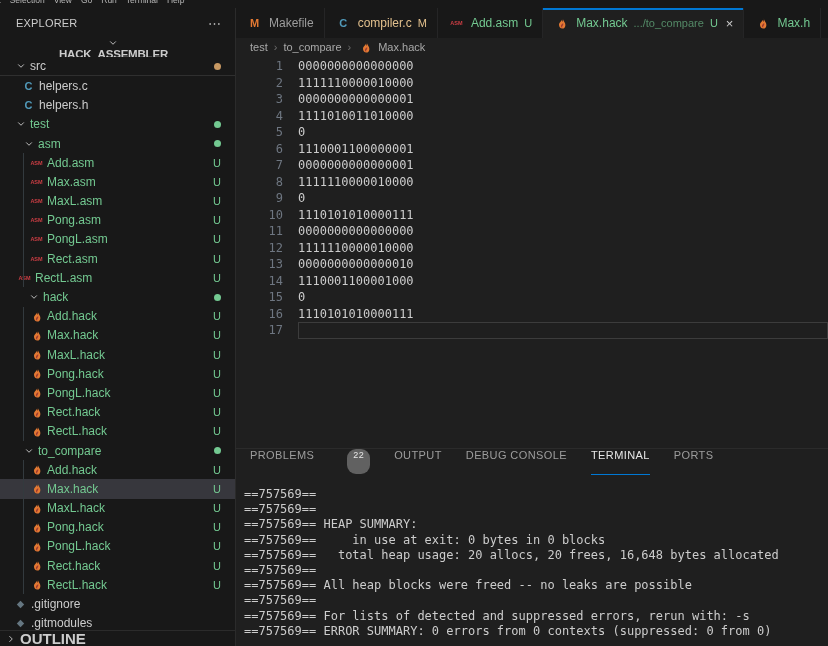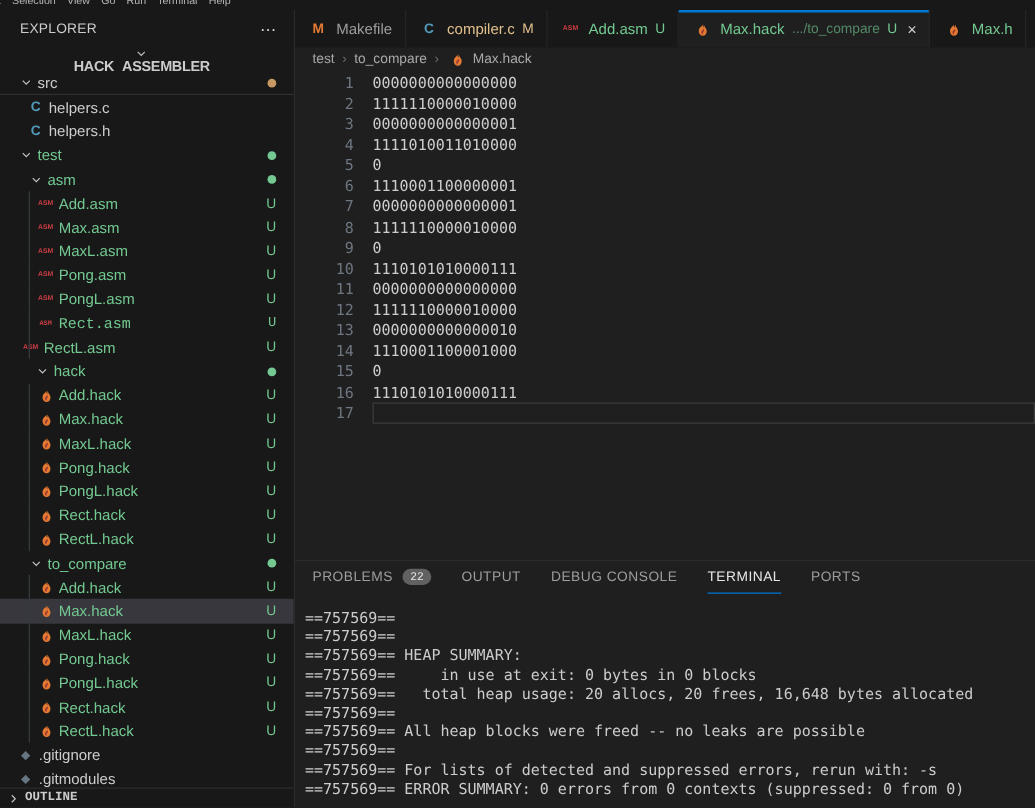--- a/index.html
+++ b/index.html
@@ -35,21 +35,21 @@
   .tlabel { font-size:12px; color:#cccccc; margin-left:2px; flex:1;
             white-space:nowrap; overflow:hidden; }
   .tlabel.bold { font-weight:700; font-size:11.5px; letter-spacing:-0.2px; }
   .green { color:#73c991 !important; }
   .ubadge { font-size:11px; color:#73c991; margin-left:auto; flex:none; }
   .dot { width:7px; height:7px; border-radius:50%; margin-left:auto; flex:none; }
   .dot-m { background:#c79862; }
   .dot-g { background:#73c991; }
   .outline { height:16px; border-top:1px solid #2b2b2b; display:flex;
              align-items:center; padding-left:4px; }
-  .outline .tlabel { font-weight:700; font-size:10px; flex:none;font-family:Liberation Mono, monospace; }
+  .outline .tlabel { font-weight:700; font-size:15px; flex:none; }
 
   
   .right { width:592px; display:flex; flex-direction:column; }
 
   .tabstrip { height:30px; background:#181818; display:flex; flex:none; }
   .tab { display:flex; align-items:center; gap:6px; padding:0 10px;
          border-right:1px solid #252526; font-size:12px; color:#9d9d9d;
          position:relative; white-space:nowrap; cursor:pointer; flex:none; }
   .tab.active { background:#1f1f1f; color:#cccccc; }
   .tab.active::before { content:''; position:absolute; top:0; left:0; right:0;
@@ -69,26 +69,26 @@
               font-family:"DejaVu Sans Mono", monospace; }
   .code-line { display:flex; height:16.5px; line-height:16.5px; }
   .gutter { width:47px; text-align:right; font-size:12px; color:#6e7681; flex:none; }
   .lc { margin-left:15px; font-size:12px; color:#cccccc; white-space:pre; flex:1; }
   .lc.cur { border:1px solid #3c3c3c; }
 
   
   .panel { height:198px; border-top:1px solid #2b2b2b; background:#1f1f1f;
            flex:none; display:flex; flex-direction:column; }
   .panel-tabs { height:26px; display:flex; gap:24px; padding-left:14px; flex:none; }
-  .ptab { display:flex; align-items:center; gap:8px; font-size:11px;
+  .ptab { display:flex; gap:8px; font-size:11px;
           letter-spacing:0.4px; color:#9d9d9d; border-bottom:1px solid transparent;
           cursor:pointer; }
   .ptab.active { color:#e7e7e7; border-bottom-color:#0078d4; }
   .pbadge { background:#616161; color:#e8e8e8; font-size:9px; border-radius:9px;
-            padding:2px 6px; line-height:1; }
+            padding:2px 6px; line-height:1;margin-left:25px; }
   .terminal { padding:12px 0 0 8px; font-family:"DejaVu Sans Mono", monospace;
               font-size:12px; color:#cccccc; }
   .term-line { height:15.2px; line-height:15.2px; white-space:pre; }
 </style>
 </head>
 <body>
 
 <div class="menubar">
   <div class="menubar-inner">
       <span class="menu-item">Edit</span>
@@ -170,21 +170,21 @@
         <div class="trow g3" style="padding-left: 28px;">
           <span class="ficon fi-asm">ASM</span>
           <span class="tlabel green">Pong.asm</span>
           <span class="ubadge">U</span>
         </div>
         <div class="trow g3" style="padding-left: 28px;">
           <span class="ficon fi-asm">ASM</span>
           <span class="tlabel green">PongL.asm</span>
           <span class="ubadge">U</span>
         </div>
-        <div class="trow g3" style="padding-left: 28px; font-family: Liberation Mono, monospace;">
+        <div class="trow g3" style="padding-left: 28px;">
           <span class="ficon fi-asm">ASM</span>
           <span class="tlabel green">Rect.asm</span>
           <span class="ubadge">U</span>
         </div>
         <div class="trow g3" style="padding-left: 16px;">
           <span class="ficon fi-asm">ASM</span>
           <span class="tlabel green">RectL.asm</span>
           <span class="ubadge">U</span>
         </div>
         <div class="trow" style="padding-left: 27px;">

